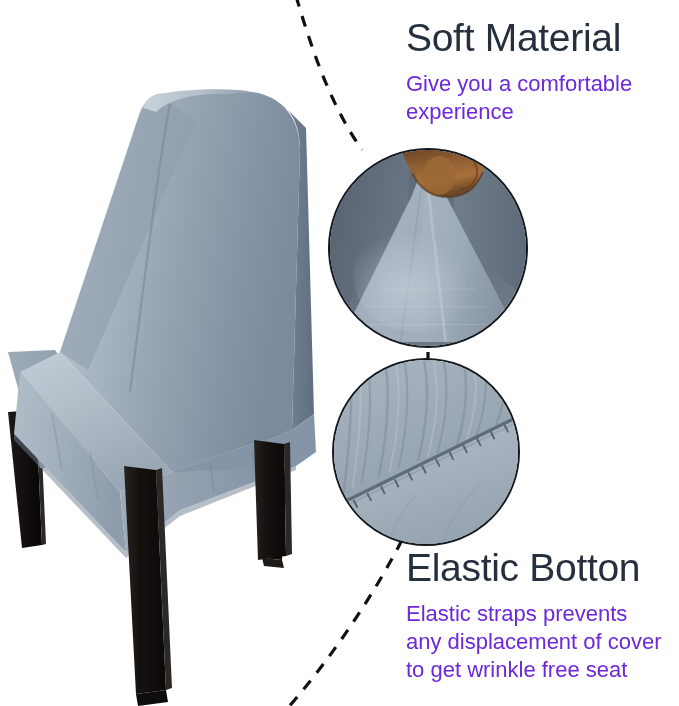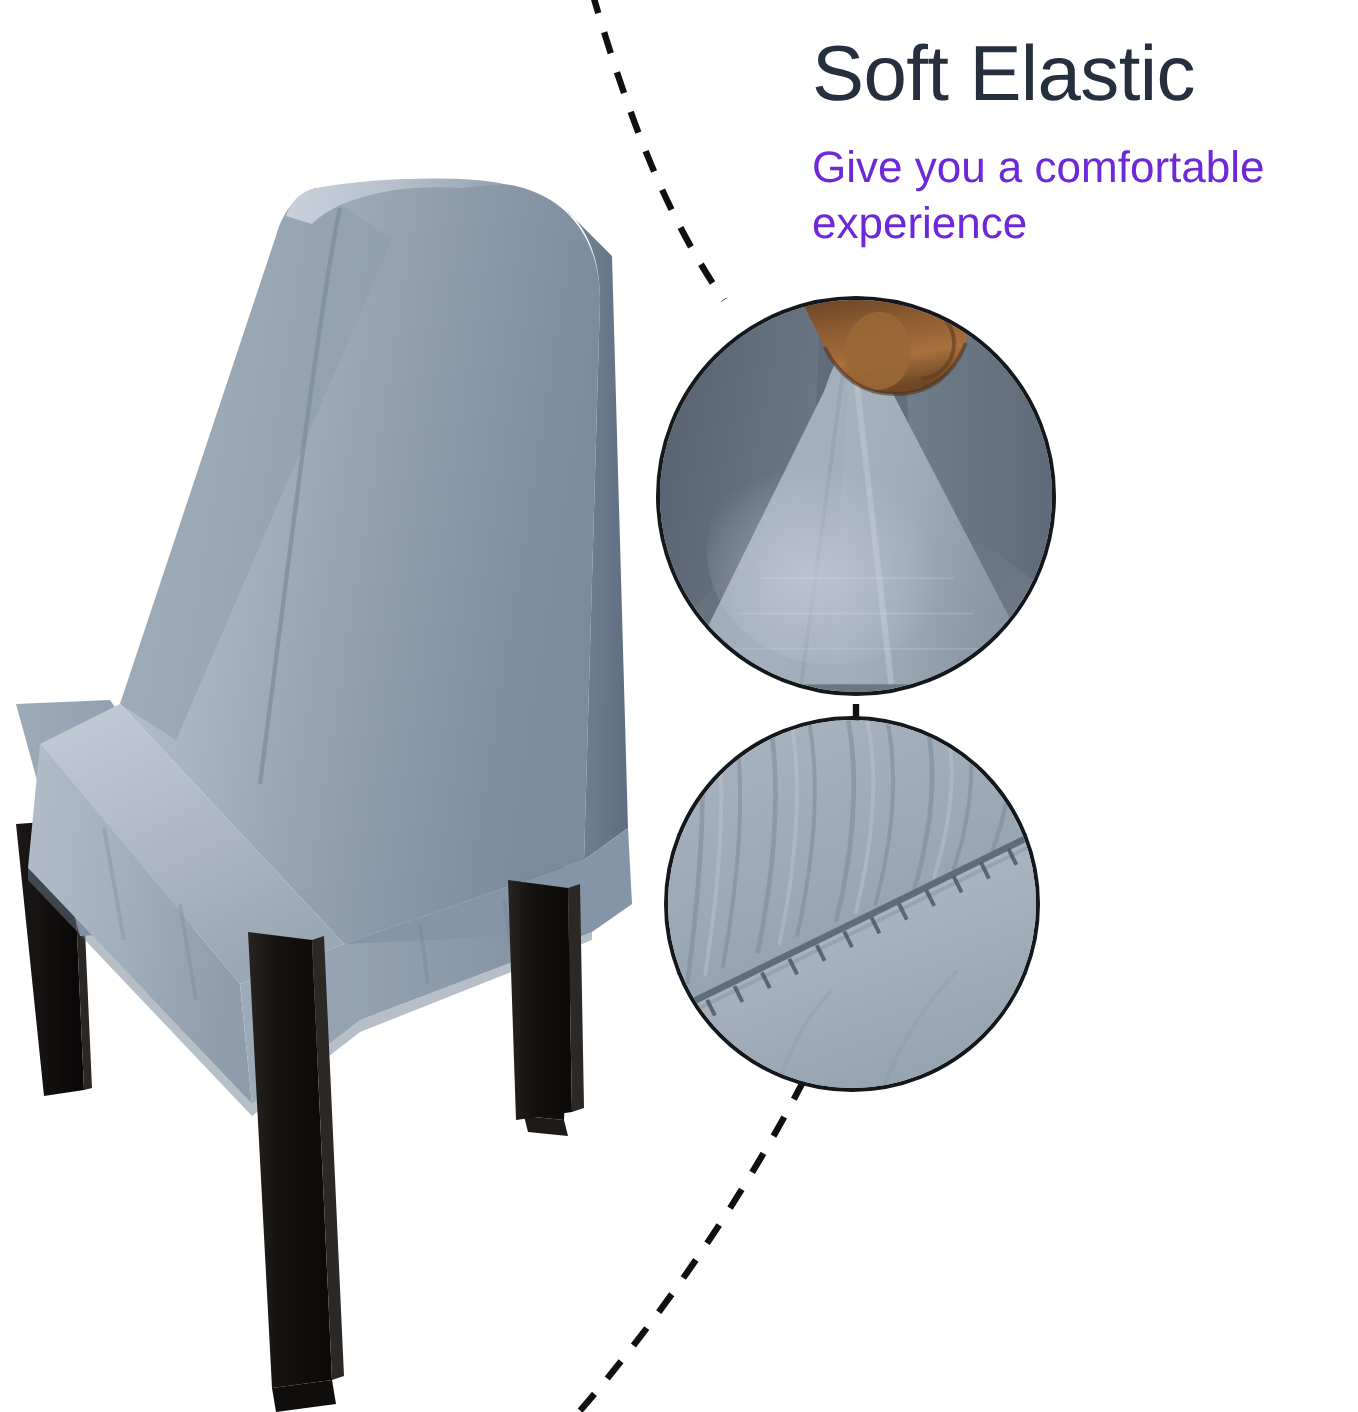--- a/index.html
+++ b/index.html
@@ -334,18 +334,22 @@
 
       <g stroke="#8a97a5" fill="none" opacity="0.3">
         <path d="M56 188 C 62 168, 70 152, 84 138" stroke-width="2"></path>
         <path d="M110 188 C 118 166, 130 146, 148 128" stroke-width="2"></path>
         <path d="M164 188 C 170 172, 178 158, 188 146" stroke-width="2"></path>
       </g>
     </svg>
   </div>
 
   <div id="soft-material-text" class="text-block">
-    <h2 class="feature-heading">Soft Elastic</h2>
+    <h2 class="feature-heading">Soft Material</h2>
     <p class="feature-desc">Give you a comfortable experience</p>
   </div>
 
+  <div id="elastic-bottom-text" class="text-block">
+    <h2 class="feature-heading">Elastic Botton</h2>
+    <p class="feature-desc">Elastic straps prevents any displacement of cover to get wrinkle free seat</p>
+  </div>
 
 </div>
 
 </body></html>

